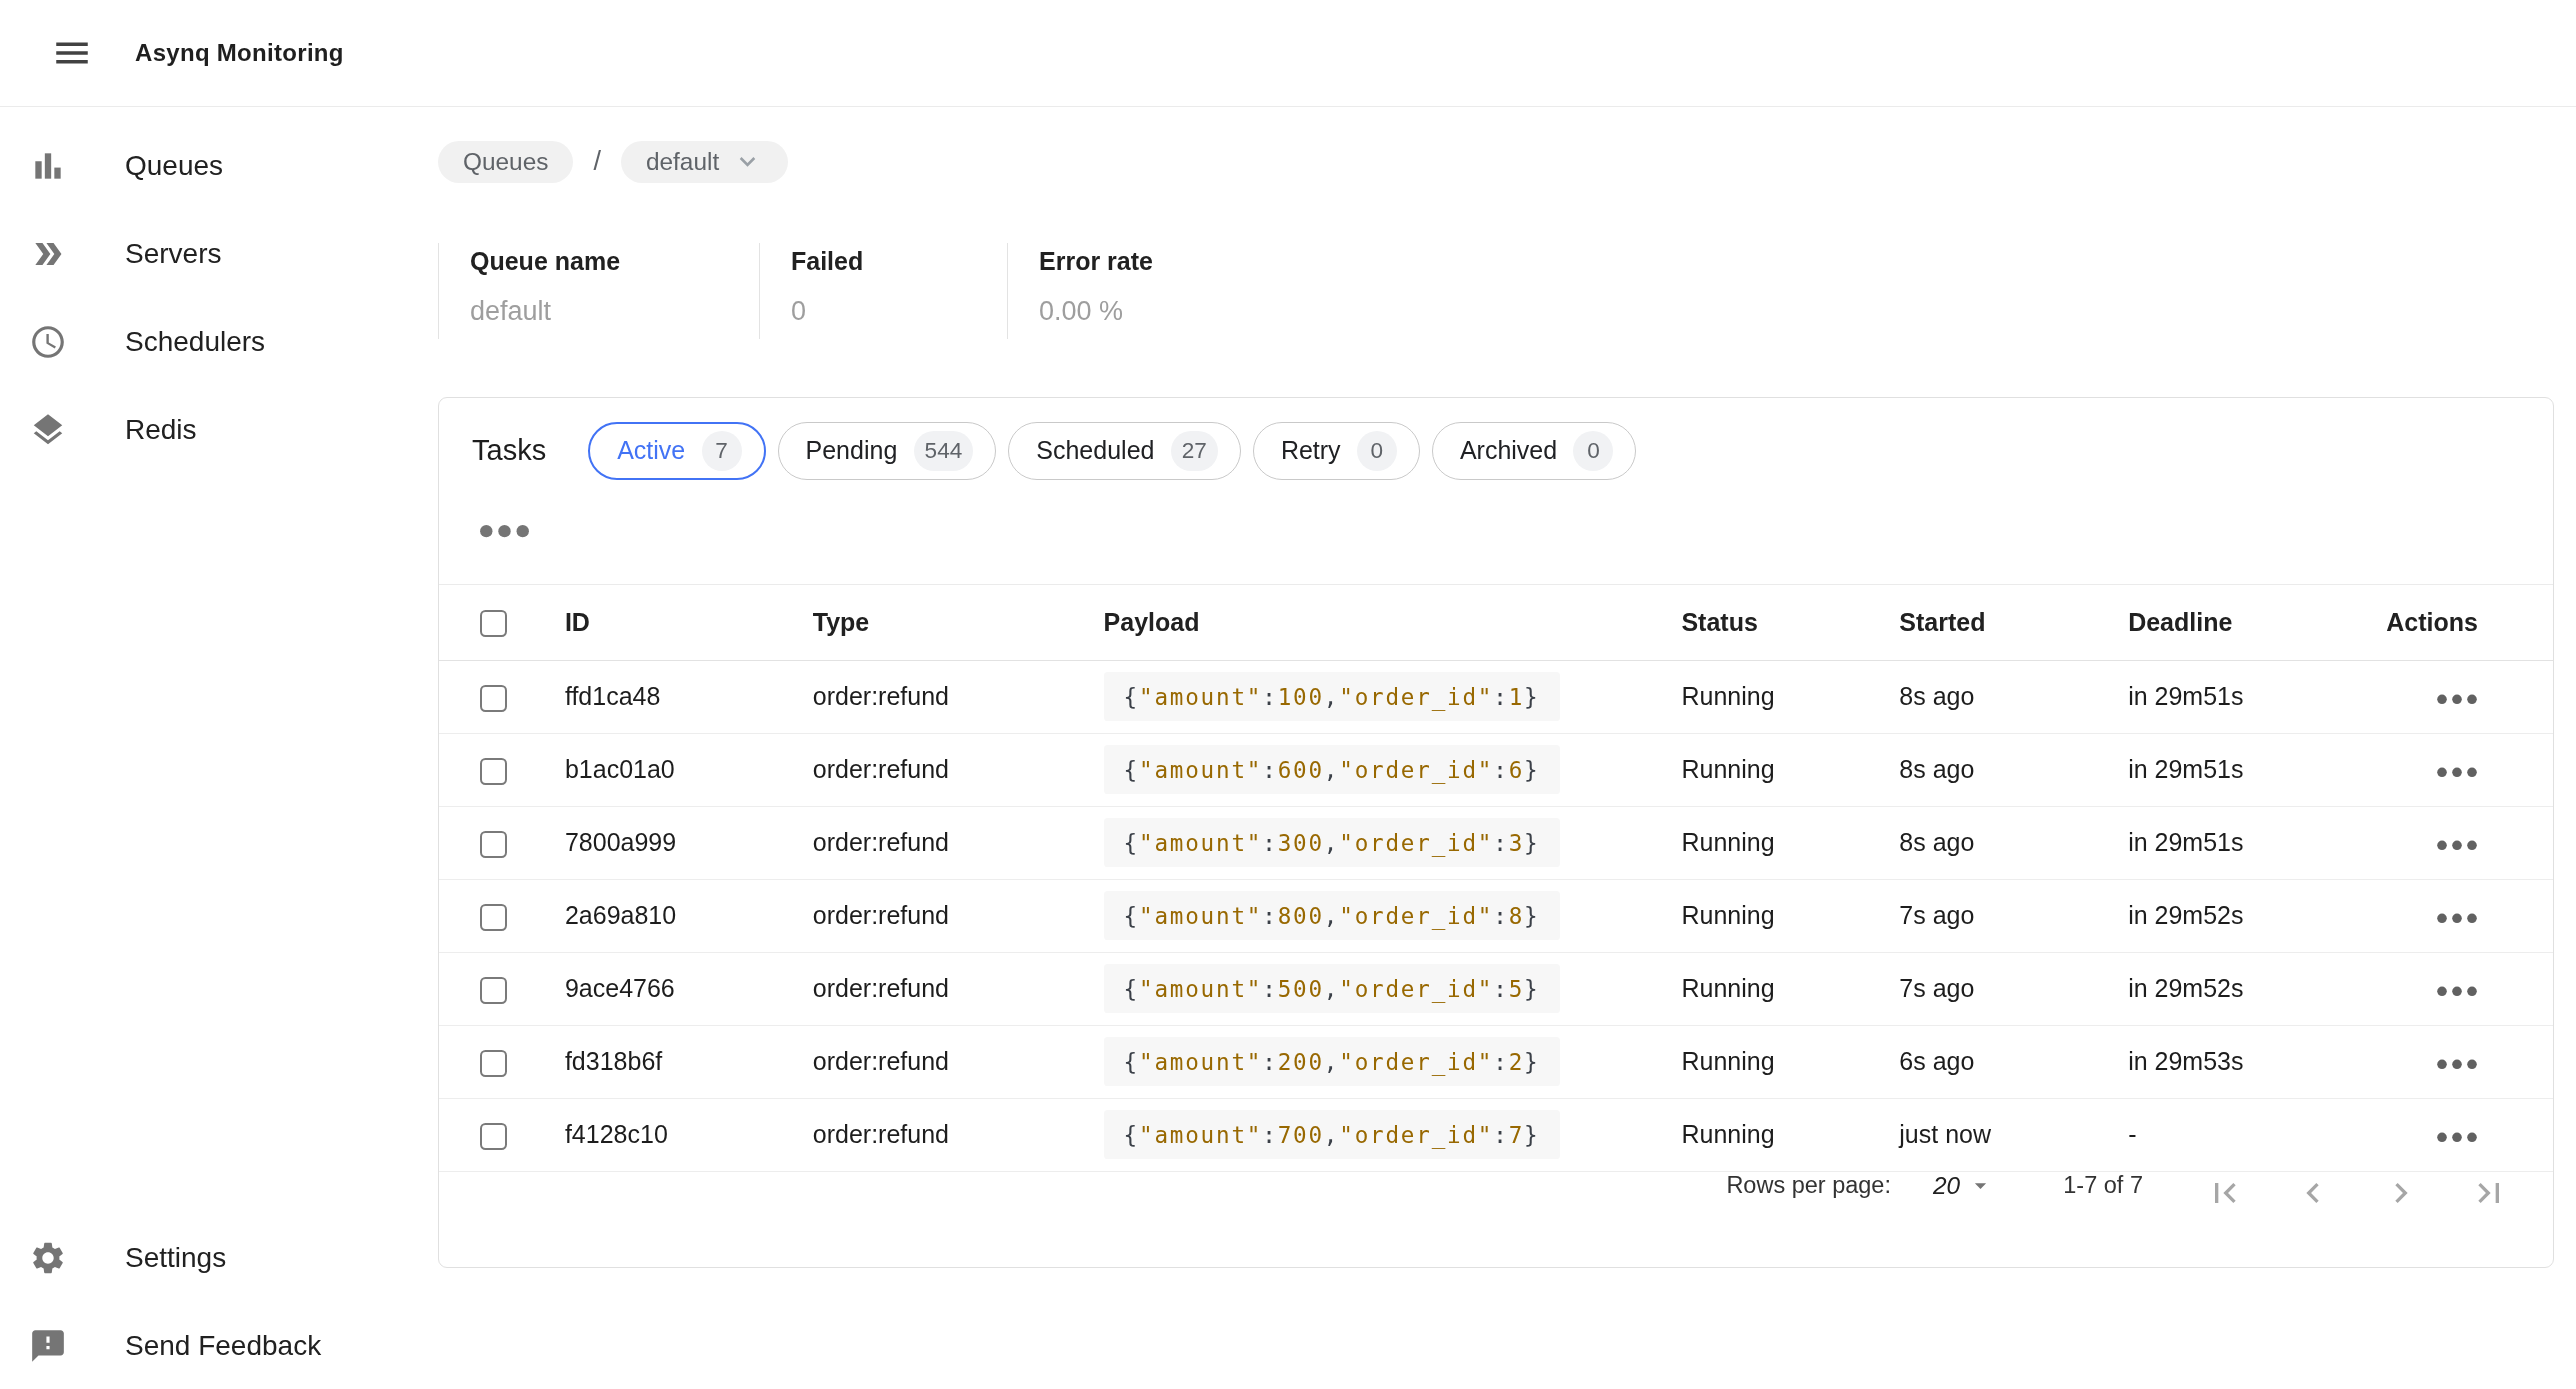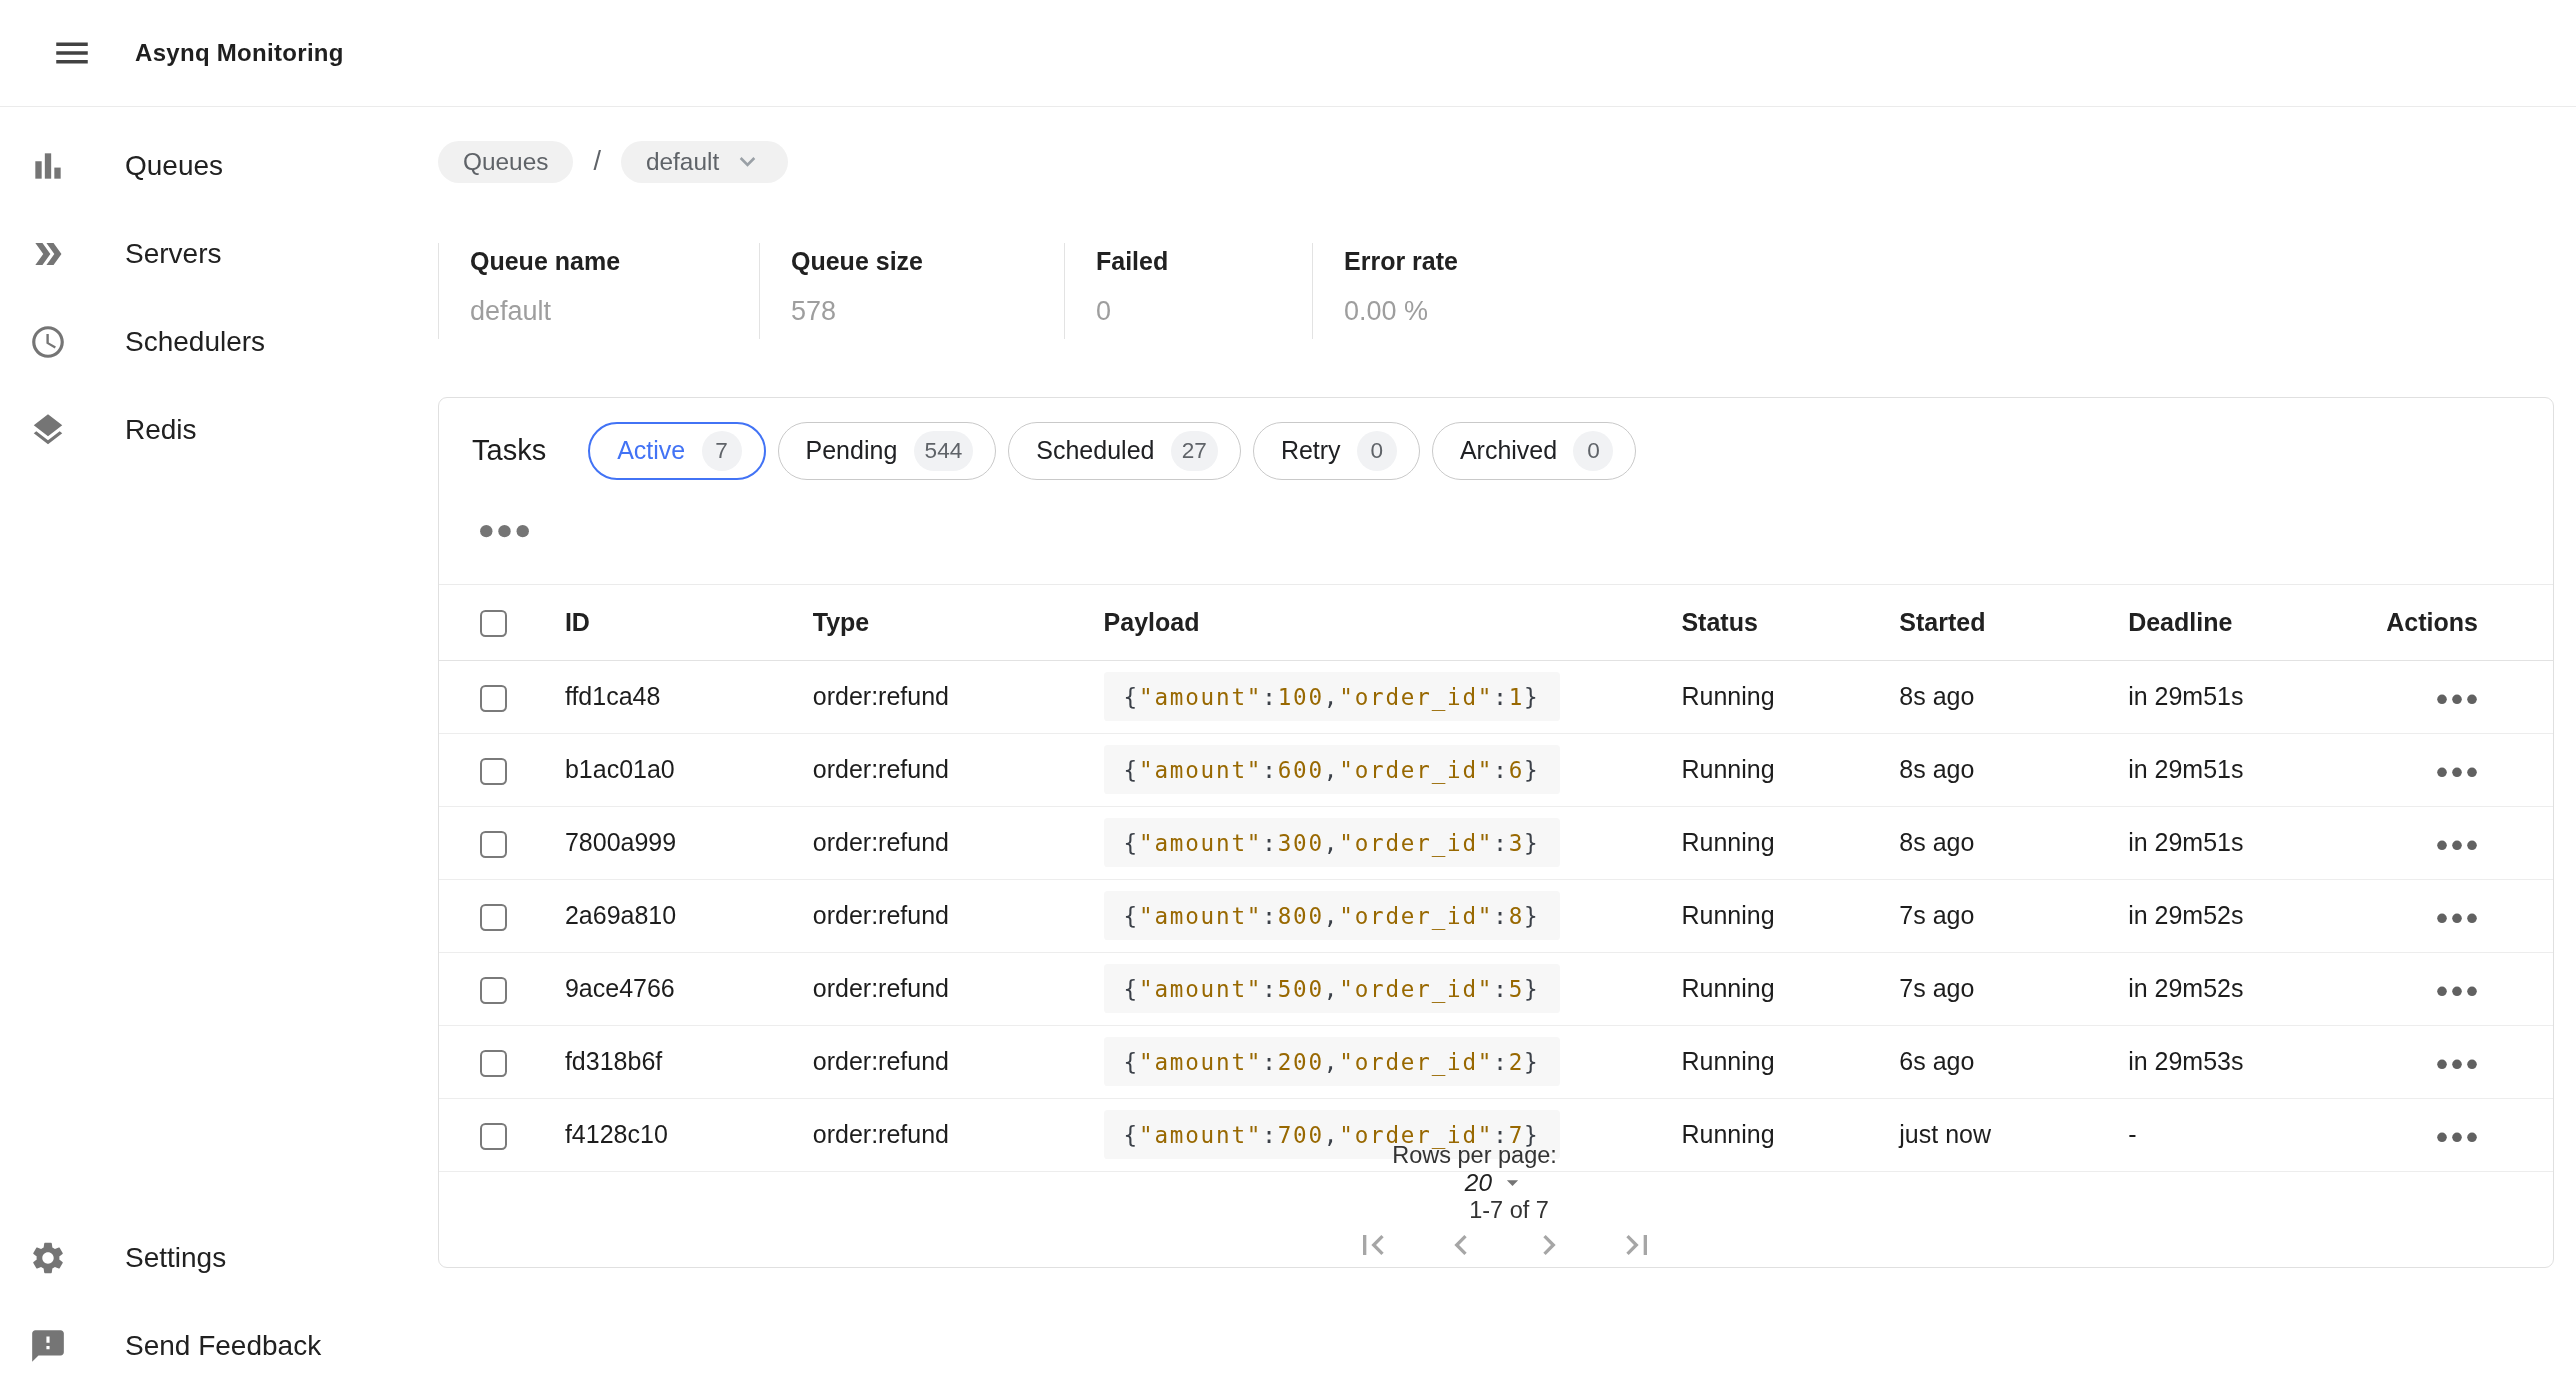--- a/index.html
+++ b/index.html
@@ -69,21 +69,21 @@
   .checkbox { display:inline-block; width:27px; height:27px; border:2.7px solid #7a7a7a;
               border-radius:5.4px; background:#fff; cursor:pointer; vertical-align:middle; }
   .payload { display:inline-block; background:#f7f7f7; border-radius:3.6px; padding:11.7px 20px;
              font-family:"DejaVu Sans Mono","Liberation Mono",monospace; font-size:22.6px;
              letter-spacing:1.8px; color:#3b4048; white-space:nowrap; }
   .payload .jtok { color:#986801; }
   .row-dots { border:none; background:transparent; cursor:pointer; padding:0; }
   .row-dots svg { width:42px; height:12.6px; fill:#616161; }
 
   
-  .pager { height:95px; display:flex; align-items:center; justify-content:flex-end; padding-right:43px;flex-direction:column; }
+  .pager { height:95px; display:flex; align-items:flex-start; justify-content:flex-end; padding-right:43px; }
   .pg-label { font-size:23.5px; color:#333; }
   .pg-select { display:flex; align-items:center; margin-left:42px; border:none; background:transparent;
                cursor:pointer; font-family:inherit;font-style:italic; }
   .pg-select .pg-val { font-size:24.4px; color:#212121; }
   .pg-select svg { width:27px; height:27px; fill:#757575; margin-left:7.2px; }
   .pg-range { font-size:23.5px; color:#333; margin-left:69px; }
   .pg-nav { display:flex; margin-left:60px; gap:45px; }
   .pg-btn { width:43px; height:43px; border:none; background:transparent; cursor:pointer;
             display:flex; align-items:center; justify-content:center; }
   .pg-btn svg { width:40px; height:40px; fill:#a6a6a6; }
@@ -174,24 +174,20 @@
             <path d="M7.41 8.59 12 13.17l4.59-4.58L18 10l-6 6-6-6z"></path>
           </svg>
       </button>
     </div>
 
     <div class="stats">
       <div class="stat w0">
         <div class="s-label">Queue name</div>
         <div class="s-value">default</div>
       </div>
-      <div class="stat w2">
-        <div class="s-label">Queue size</div>
-        <div class="s-value">578</div>
-      </div>
       <div class="stat w5">
         <div class="s-label">Failed</div>
         <div class="s-value">0</div>
       </div>
       <div class="stat w6">
         <div class="s-label">Error rate</div>
         <div class="s-value">0.00 %</div>
       </div>
     </div>
 

